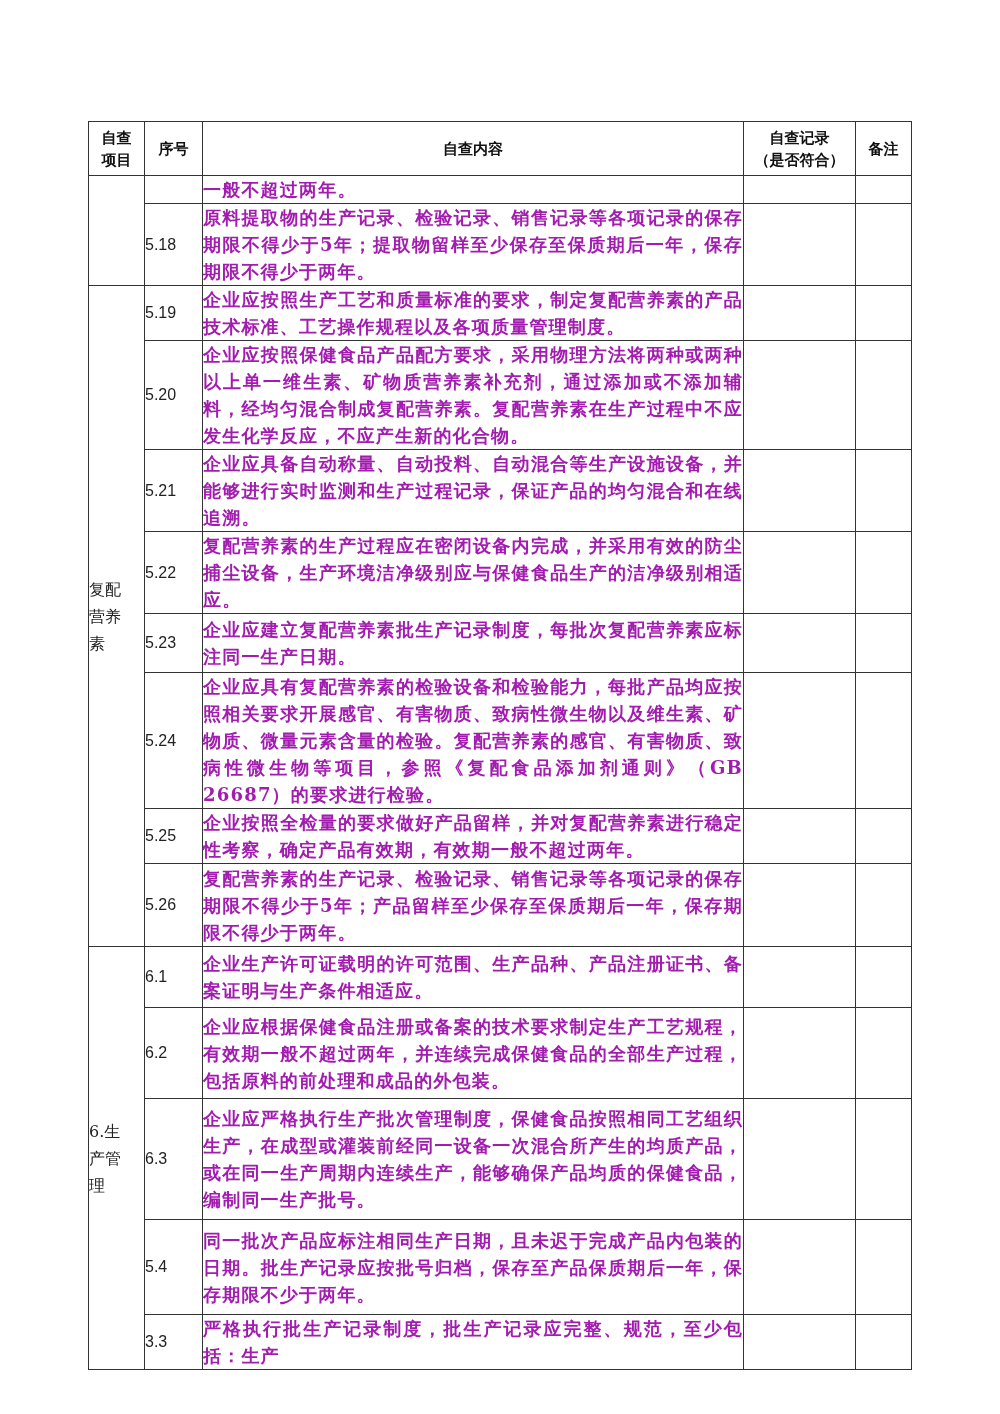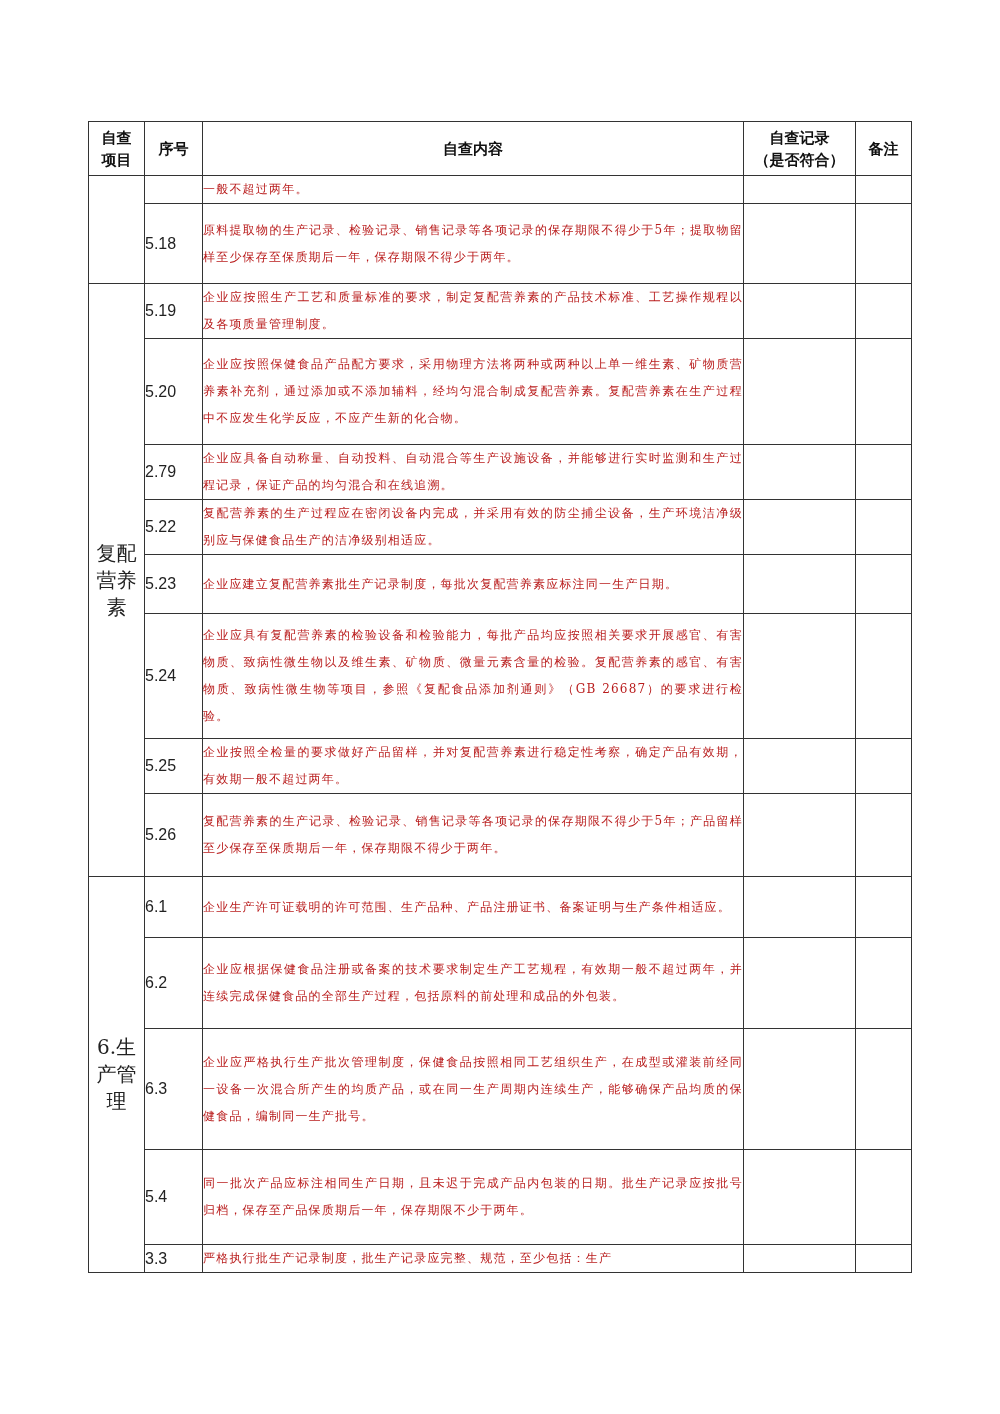--- a/index.html
+++ b/index.html
@@ -12,22 +12,22 @@
   table.checklist td, table.checklist th {
     border: 1.3px solid #333; padding: 0; vertical-align: middle;
   }
   th { font-family: "DejaVu Sans", "Liberation Sans", sans-serif; font-weight: bold; font-size: 15px; line-height: 22px; text-align: center; color: #111; }
   .col-item { width: 56px; }
   .col-no { width: 58px; }
   .col-content { width: 541px; }
   .col-record { width: 112px; }
   .col-note { width: 56px; }
   td.no { text-align: left; font-family: "Liberation Sans", sans-serif; font-size: 16px; color: #222; }
-  td.content { font-size: 12px; line-height: 27px; padding: 0 6px 0 10px; text-align: justify; letter-spacing: 1.2px; color: #b91c1c; }
-  td.item { text-align: center; font-size: 20px; line-height: 27px; color: #222; padding: 0 6px; }
+  td.content { font-size: 18px; line-height: 27px; padding: 0 6px 0 10px; text-align: justify; letter-spacing: 1.2px; color: #a21caf; font-weight: bold; }
+  td.item { text-align: left; font-size: 16px; line-height: 27px; color: #222; padding: 0 6px; }
   td.blank { }
 </style>
 </head>
 <body>
 
 <div class="page">
 <table class="checklist">
   <colgroup>
     <col class="col-item">
         <col class="col-no">
@@ -77,21 +77,21 @@
       <td></td>
       <td></td>
     </tr>
     <tr style="height:106px">
       <td class="no">5.20</td>
       <td class="content">企业应按照保健食品产品配方要求，采用物理方法将两种或两种以上单一维生素、矿物质营养素补充剂，通过添加或不添加辅料，经均匀混合制成复配营养素。复配营养素在生产过程中不应发生化学反应，不应产生新的化合物。</td>
       <td></td>
       <td></td>
     </tr>
     <tr style="height:53px">
-      <td class="no">2.79</td>
+      <td class="no">5.21</td>
       <td class="content">企业应具备自动称量、自动投料、自动混合等生产设施设备，并能够进行实时监测和生产过程记录，保证产品的均匀混合和在线追溯。</td>
       <td></td>
       <td></td>
     </tr>
     <tr style="height:53px">
       <td class="no">5.22</td>
       <td class="content">复配营养素的生产过程应在密闭设备内完成，并采用有效的防尘捕尘设备，生产环境洁净级别应与保健食品生产的洁净级别相适应。</td>
       <td></td>
       <td></td>
     </tr>

